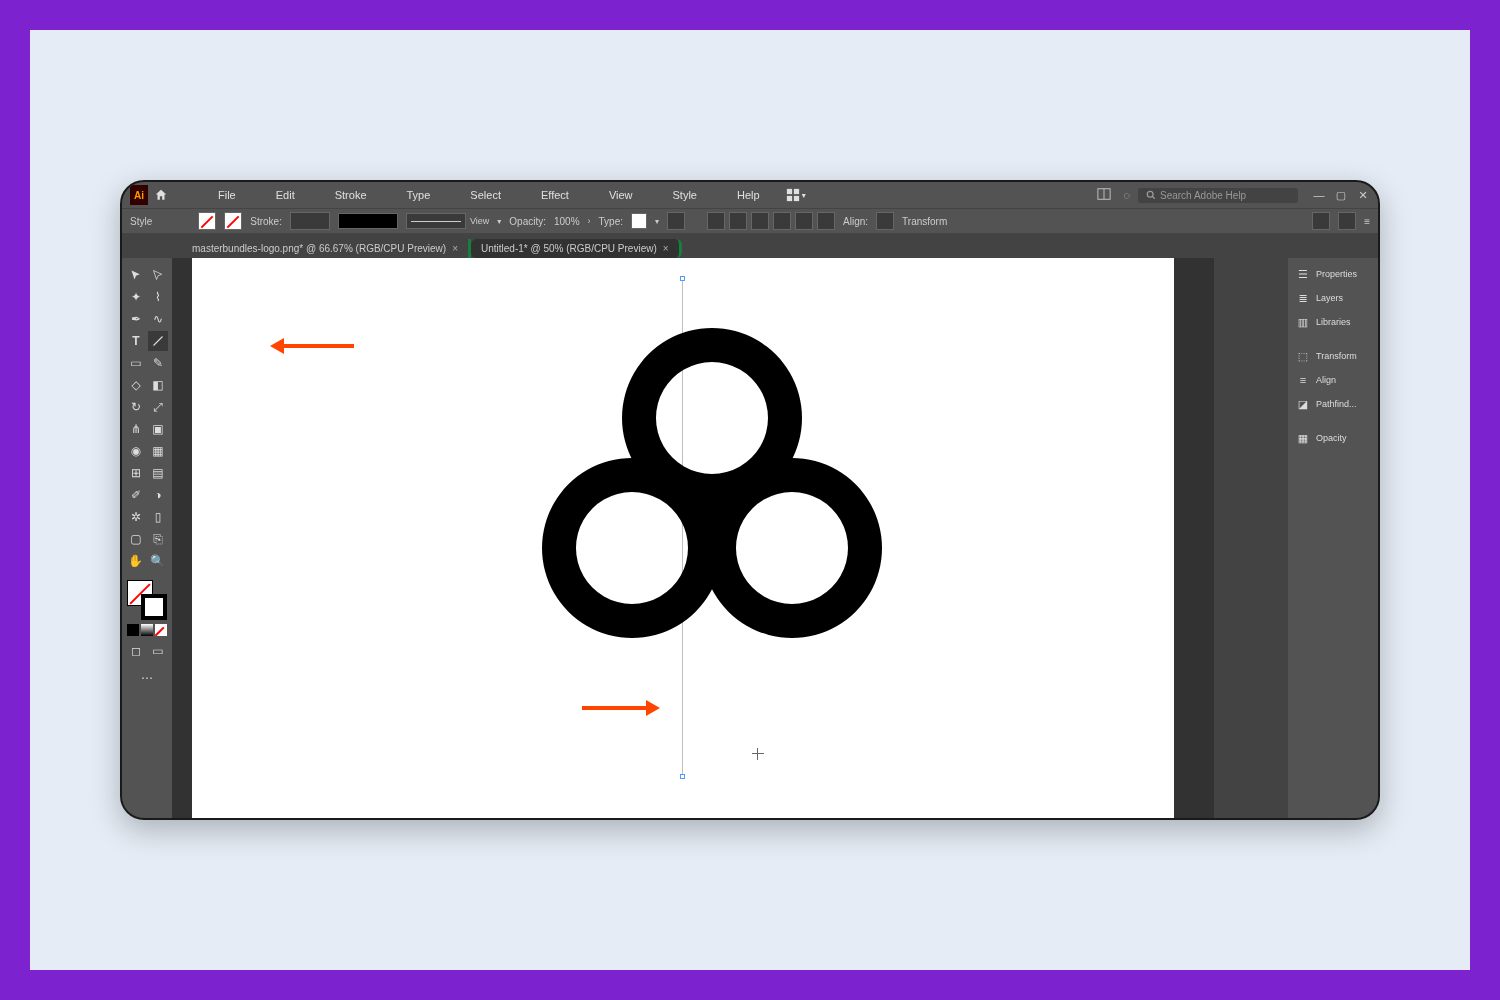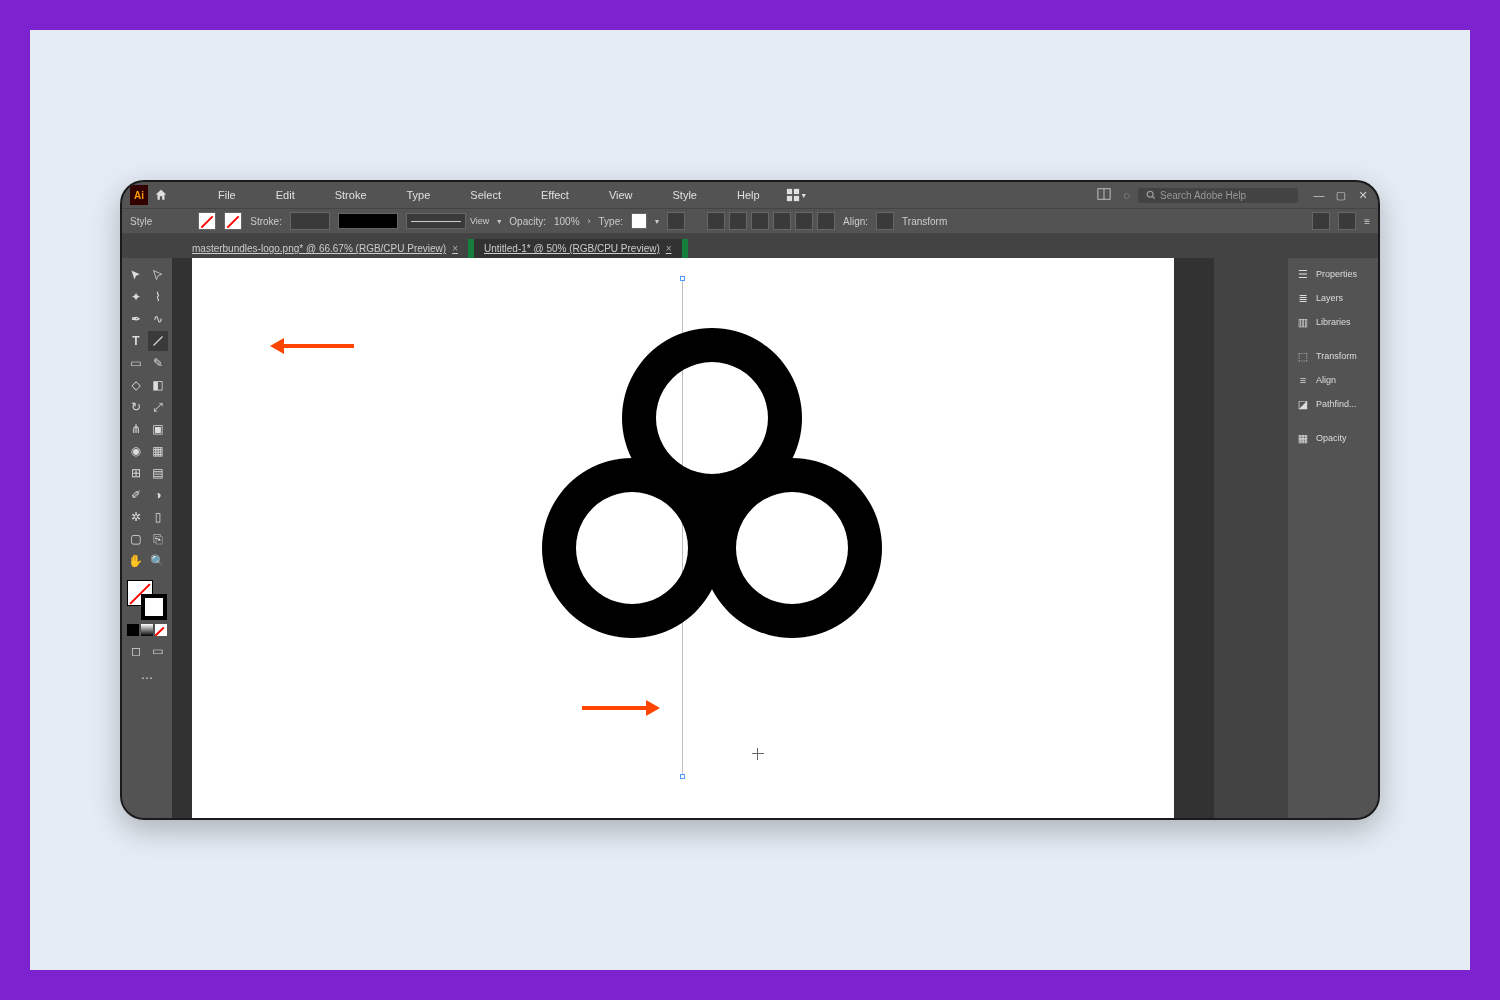--- a/index.html
+++ b/index.html
@@ -13,22 +13,22 @@
 .menubar .spacer { flex:1; }
 .menubar .search { background:#434343; border-radius:3px; padding:2px 8px; color:#999; font-size:10px; width:160px; display:flex; align-items:center; gap:4px; }
 .menubar .win-controls { display:flex; gap:8px; margin-left:10px; }
 .win-btn { width:14px; height:14px; display:flex; align-items:center; justify-content:center; color:#ccc; font-size:11px; }
 .optionbar { height:26px; background:#535353; display:flex; align-items:center; padding:0 8px; color:#ccc; font-size:10px; gap:8px; border-top:1px solid #444; border-bottom:1px solid #444; }
 .optionbar .label { color:#ccc; }
 .swatch { width:18px; height:18px; border:1px solid #666; background:#fff; position:relative; }
 .swatch.nofill::after { content:''; position:absolute; left:0; right:0; top:50%; border-top:2px solid red; transform:rotate(-45deg); }
 .optionbar select, .optionbar .dropdown { background:#3a3a3a; color:#ccc; border:1px solid #666; font-size:10px; height:18px; }
 .tabbar { height:24px; background:#434343; display:flex; align-items:flex-end; padding-left:60px; font-size:10px; color:#ccc; }
-.tab { padding:4px 10px; background:#434343; border-right:6px solid #15803d; display:flex; align-items:center; gap:6px;text-decoration:underline; }
-.tab.active { background:#323232; }
+.tab { padding:4px 10px; background:#434343; border-right:3px solid #15803d; display:flex; align-items:center; gap:6px; }
+.tab.active { background:#323232;border-radius:6px; }
 .tab .close { font-size:10px; color:#aaa; }
 .workspace { position:absolute; top:76px; bottom:0; left:0; right:0; display:flex; background:#323232; }
 .toolbar { width:50px; background:#535353; padding:6px 4px; display:flex; flex-direction:column; align-items:center; gap:0; }
 .tool-row { display:flex; gap:0; }
 .tool { width:20px; height:20px; display:flex; align-items:center; justify-content:center; color:#ddd; font-size:12px; cursor:default; margin:1px; }
 .tool.selected { background:#3a3a3a; }
 .fill-stroke { width:40px; height:40px; position:relative; margin-top:8px; }
 .fill-stroke .fill-box { position:absolute; width:26px; height:26px; background:#fff; border:1px solid #000; top:0; left:0; }
 .fill-stroke .fill-box::after { content:''; position:absolute; left:-2px; right:-2px; top:50%; border-top:2px solid red; transform:rotate(-45deg); }
 .fill-stroke .stroke-box { position:absolute; width:26px; height:26px; background:#fff; border:4px solid #000; bottom:0; right:0; }

